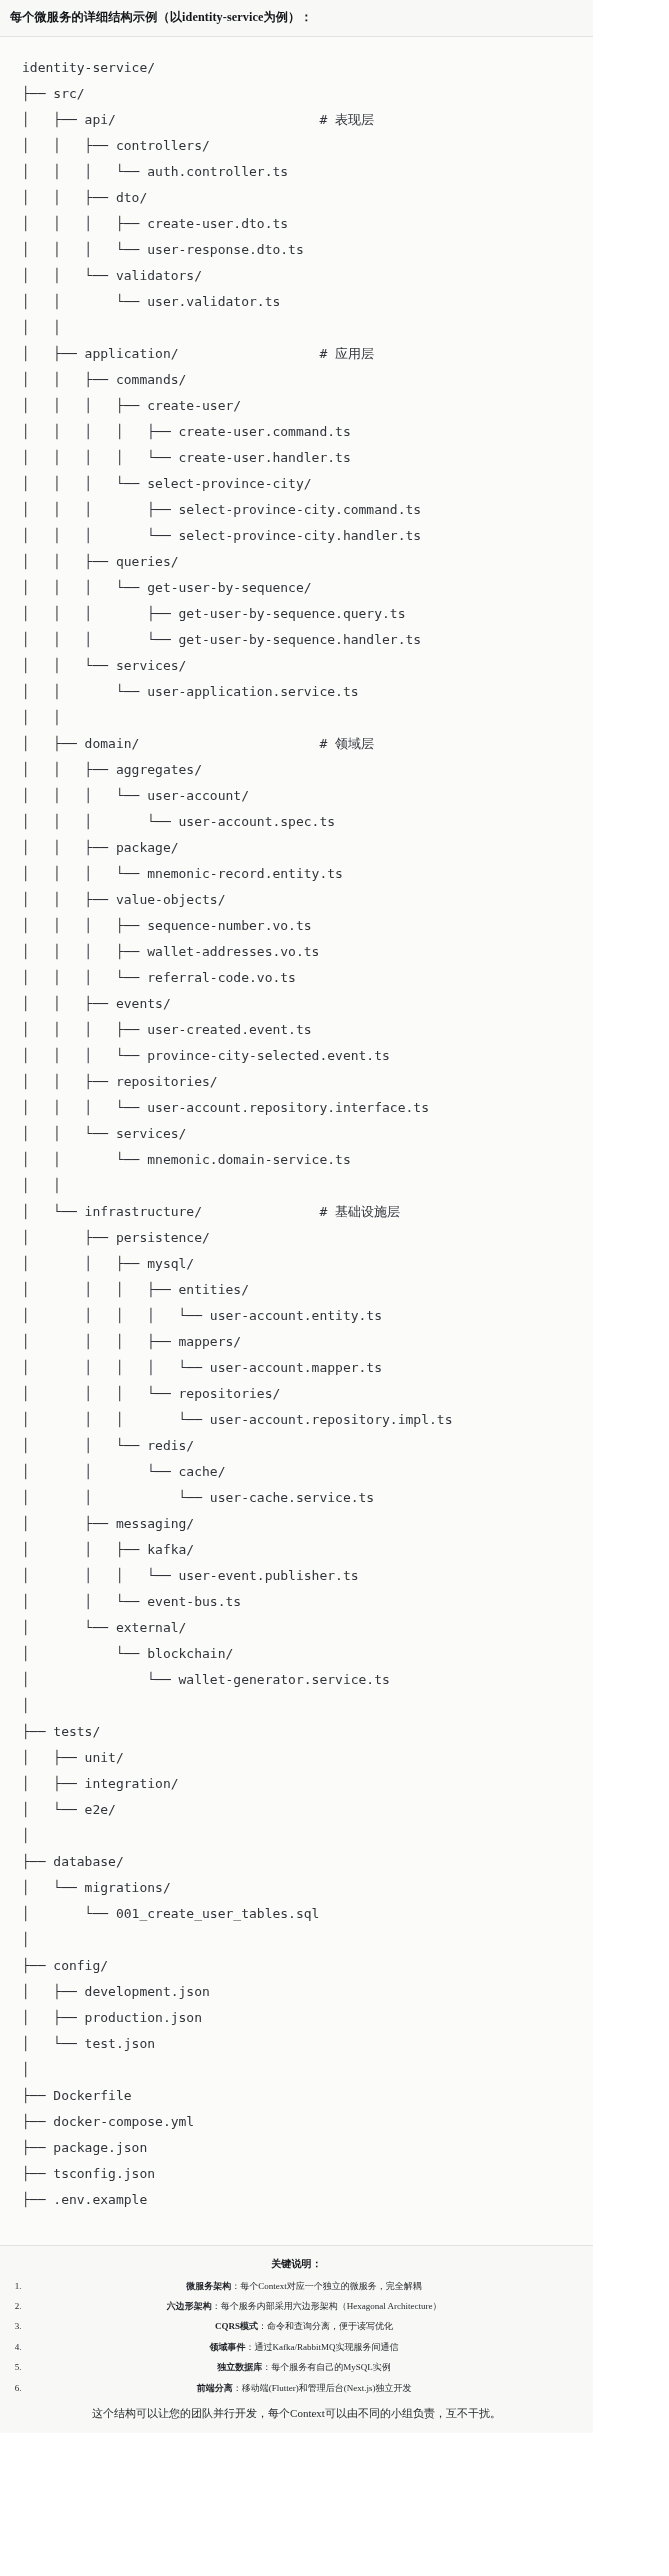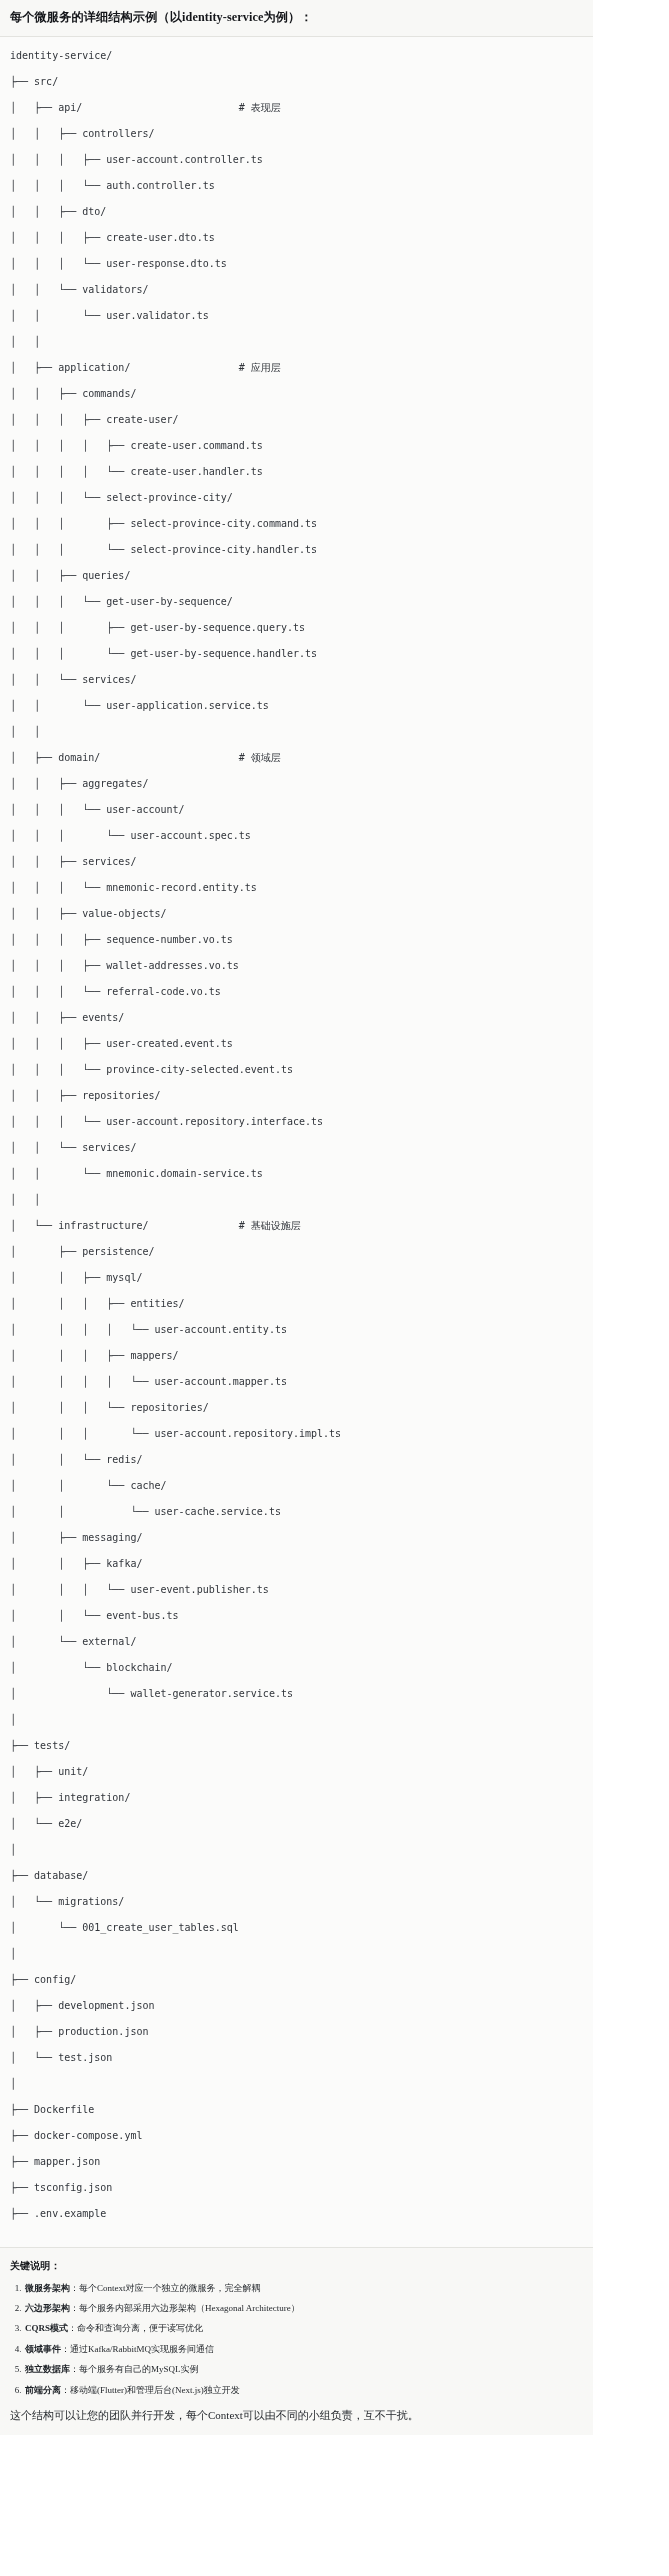--- a/index.html
+++ b/index.html
@@ -38,41 +38,42 @@
 
   
   .code-block {
     background: #fbfbfa;
     border-bottom: 0.6px solid #e3e3df;
     padding: 11.3px 10px 13.8px 10px;
     box-sizing: border-box;
   }
   .tree {
     font-family: "DejaVu Sans Mono", "Liberation Mono", monospace;
-    font-size: 10px;
+    font-size: 13px;
     line-height: 13px;
     color: #30343a;
     white-space: pre;
-    margin: 0;
+    margin: 12px;
     tab-size: 4;
   }
   .tree .ln {
     display: block;
     white-space: pre;
     min-height: 13px;
   }
   .tree .cmt {
     color: #30343a;
   }
 
   
   .notes-block {
     background: #f8f8f6;
     padding: 11.3px 10px 10px 10px;
     box-sizing: border-box;
+    text-align: center;
   }
   .notes-title {
     font-family: "Liberation Serif", serif;
     font-weight: bold;
     font-size: 10px;
     color: #14161a;
     margin: 0 0 8.8px 0;
     letter-spacing: 0.1px;
   }
   ol.notes-list {
@@ -110,21 +111,20 @@
 
   <div class="title-block">
     <h2 class="doc-title">每个微服务的详细结构示例（以identity-service为例）：</h2>
   </div>
 
   <div class="code-block">
     <pre class="tree"><code id="tree-code"><span class="ln">identity-service/</span>
 <span class="ln">├── src/</span>
 <span class="ln">│   ├── api/                          <span class="cmt"># 表现层</span></span>
 <span class="ln">│   │   ├── controllers/</span>
-<span class="ln">│   │   │   ├── user-account.controller.ts</span>
 <span class="ln">│   │   │   └── auth.controller.ts</span>
 <span class="ln">│   │   ├── dto/</span>
 <span class="ln">│   │   │   ├── create-user.dto.ts</span>
 <span class="ln">│   │   │   └── user-response.dto.ts</span>
 <span class="ln">│   │   └── validators/</span>
 <span class="ln">│   │       └── user.validator.ts</span>
 <span class="ln">│   │</span>
 <span class="ln">│   ├── application/                  <span class="cmt"># 应用层</span></span>
 <span class="ln">│   │   ├── commands/</span>
 <span class="ln">│   │   │   ├── create-user/</span>
@@ -137,21 +137,21 @@
 <span class="ln">│   │   │   └── get-user-by-sequence/</span>
 <span class="ln">│   │   │       ├── get-user-by-sequence.query.ts</span>
 <span class="ln">│   │   │       └── get-user-by-sequence.handler.ts</span>
 <span class="ln">│   │   └── services/</span>
 <span class="ln">│   │       └── user-application.service.ts</span>
 <span class="ln">│   │</span>
 <span class="ln">│   ├── domain/                       <span class="cmt"># 领域层</span></span>
 <span class="ln">│   │   ├── aggregates/</span>
 <span class="ln">│   │   │   └── user-account/</span>
 <span class="ln">│   │   │       └── user-account.spec.ts</span>
-<span class="ln">│   │   ├── services/</span>
+<span class="ln">│   │   ├── package/</span>
 <span class="ln">│   │   │   └── mnemonic-record.entity.ts</span>
 <span class="ln">│   │   ├── value-objects/</span>
 <span class="ln">│   │   │   ├── sequence-number.vo.ts</span>
 <span class="ln">│   │   │   ├── wallet-addresses.vo.ts</span>
 <span class="ln">│   │   │   └── referral-code.vo.ts</span>
 <span class="ln">│   │   ├── events/</span>
 <span class="ln">│   │   │   ├── user-created.event.ts</span>
 <span class="ln">│   │   │   └── province-city-selected.event.ts</span>
 <span class="ln">│   │   ├── repositories/</span>
 <span class="ln">│   │   │   └── user-account.repository.interface.ts</span>
@@ -187,21 +187,21 @@
 <span class="ln">│   └── migrations/</span>
 <span class="ln">│       └── 001_create_user_tables.sql</span>
 <span class="ln">│</span>
 <span class="ln">├── config/</span>
 <span class="ln">│   ├── development.json</span>
 <span class="ln">│   ├── production.json</span>
 <span class="ln">│   └── test.json</span>
 <span class="ln">│</span>
 <span class="ln">├── Dockerfile</span>
 <span class="ln">├── docker-compose.yml</span>
-<span class="ln">├── mapper.json</span>
+<span class="ln">├── package.json</span>
 <span class="ln">├── tsconfig.json</span>
 <span class="ln">├── .env.example</span>
 </code></pre>
   </div>
 
   <div class="notes-block">
     <h3 class="notes-title">关键说明：</h3>
     <ol class="notes-list" id="notes-list">
         <li><span class="note-label">微服务架构</span><span class="note-body">：每个Context对应一个独立的微服务，完全解耦</span></li>
         <li><span class="note-label">六边形架构</span><span class="note-body">：每个服务内部采用六边形架构（Hexagonal Architecture）</span></li>

